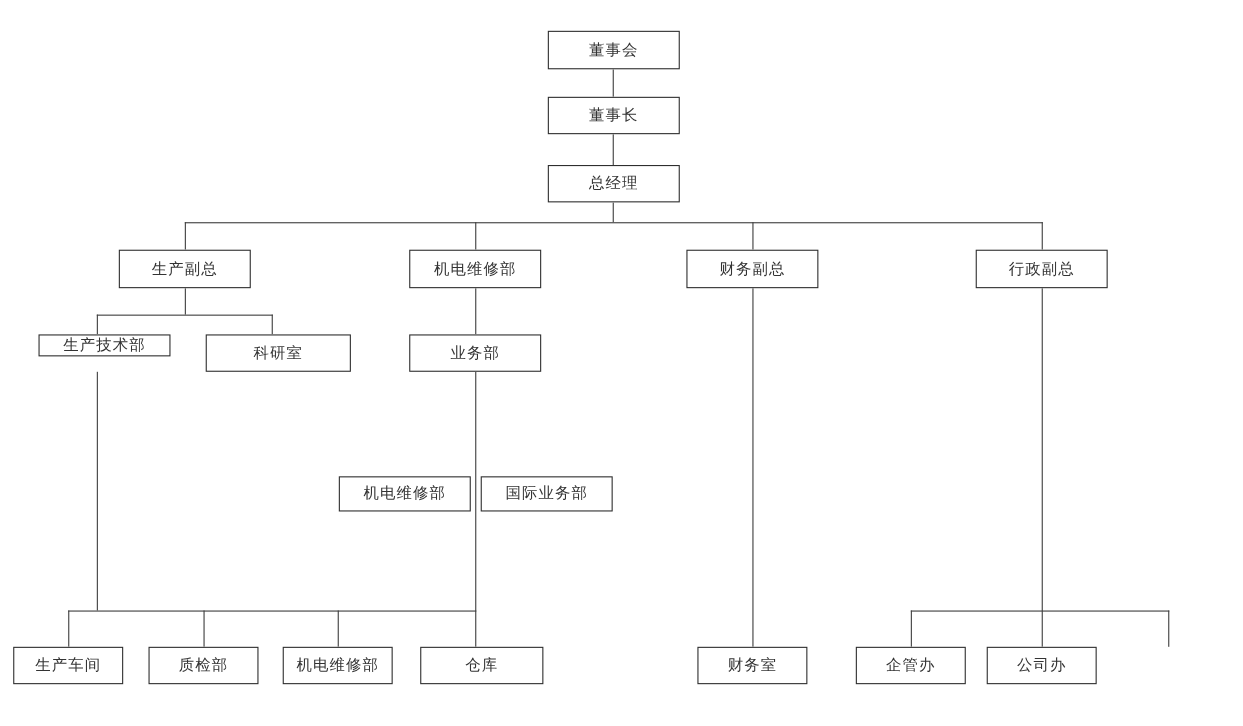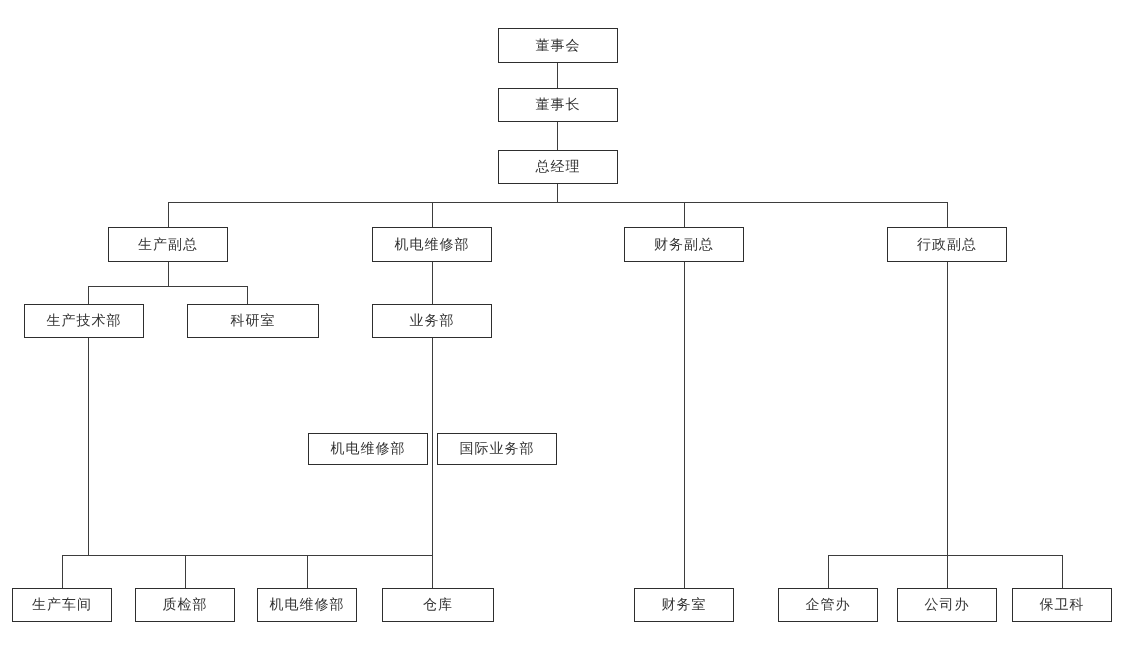--- a/index.html
+++ b/index.html
@@ -84,21 +84,21 @@
   <div class="node" style="left:372px;top:227px;width:120px;height:35px">
     <span>机电维修部</span>
   </div>
   <div class="node" style="left:624px;top:227px;width:120px;height:35px">
     <span>财务副总</span>
   </div>
   <div class="node" style="left:887px;top:227px;width:120px;height:35px">
     <span>行政副总</span>
   </div>
 
-  <div class="node" style="left:24px;top:304px;width:120px;height:34px">
+  <div class="node" style="left:35px;top:304px;width:120px;height:20px">
     <span>生产技术部</span>
   </div>
   <div class="node" style="left:187px;top:304px;width:132px;height:34px">
     <span>科研室</span>
   </div>
   <div class="node" style="left:372px;top:304px;width:120px;height:34px">
     <span>业务部</span>
   </div>
 
   <div class="node" style="left:308px;top:433px;width:120px;height:32px">
@@ -122,17 +122,14 @@
   </div>
   <div class="node" style="left:634px;top:588px;width:100px;height:34px">
     <span>财务室</span>
   </div>
   <div class="node" style="left:778px;top:588px;width:100px;height:34px">
     <span>企管办</span>
   </div>
   <div class="node" style="left:897px;top:588px;width:100px;height:34px">
     <span>公司办</span>
   </div>
-  <div class="node" style="left:1012px;top:588px;width:100px;height:34px">
-    <span>保卫科</span>
-  </div>
 
 </div>
 
 </body></html>

